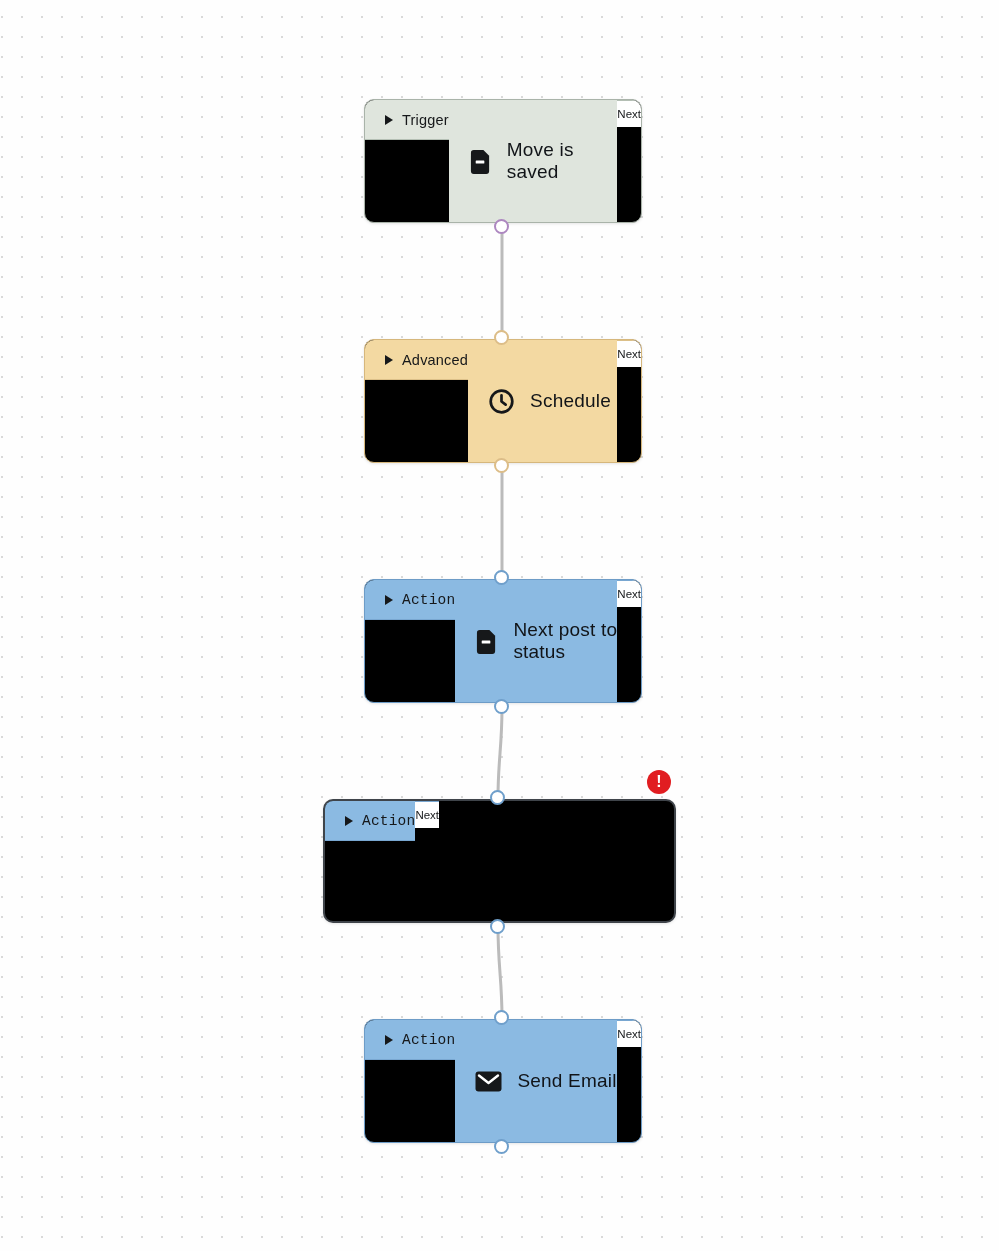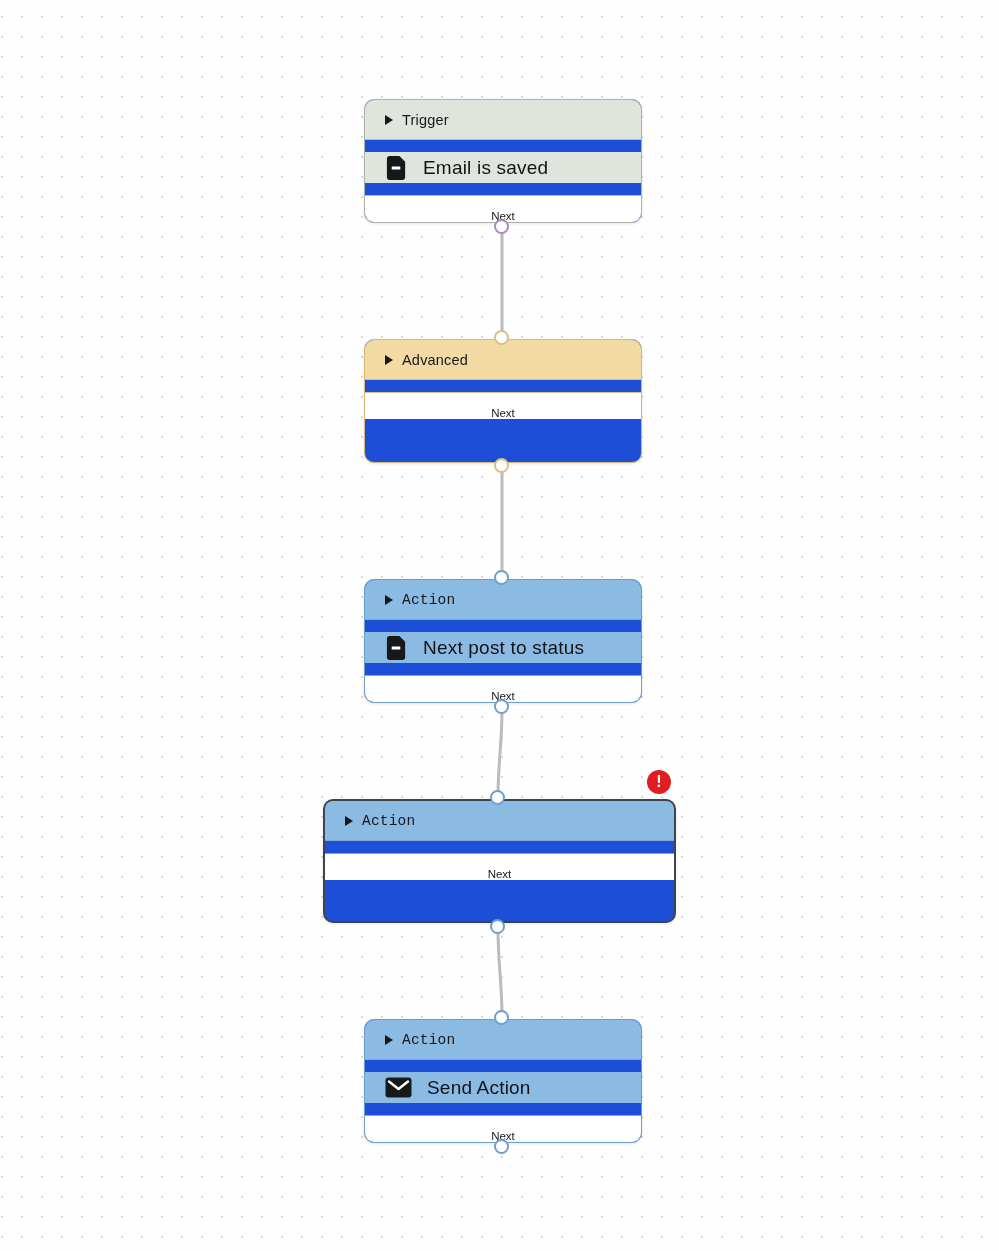--- a/index.html
+++ b/index.html
@@ -12,39 +12,39 @@
     position:absolute;inset:0;
     background-image:radial-gradient(circle,#d9d9d9 1.2px,rgba(0,0,0,0) 1.3px);
     background-size:20px 20px;
     background-position:-8px 7px;
   }
   svg.wires{position:absolute;left:0;top:0;z-index:1;}
   svg.wires path{stroke:#bbbbbb;stroke-width:3;fill:none;stroke-linecap:round;}
 
   .node{
     position:absolute;z-index:2;border-radius:10px;overflow:hidden;
-    background:#1d4ed8;box-shadow:0 1px 3px rgba(0,0,0,0.10);
-    display:flex;flex-direction:column;box-sizing:border-box;gap:12px;
+    background:#000000;box-shadow:0 1px 3px rgba(0,0,0,0.10);
+    display:flex;flex-direction:row;box-sizing:border-box;
   }
   .node-header{
     height:40px;display:flex;align-items:center;padding:0 0 0 20px;gap:9px;
     box-sizing:border-box;flex:0 0 auto;
   }
   .caret{
     width:0;height:0;border-left:8px solid #16181a;
     border-top:5px solid transparent;border-bottom:5px solid transparent;
     flex:0 0 auto;
   }
   .node-header-label{font-size:14.5px;color:#16181a;letter-spacing:.2px;}
   .node-body{
     flex:1 1 auto;display:flex;align-items:center;padding:0 0 0 20px;gap:15px;
   }
   .node-title{font-size:19px;color:#111418;letter-spacing:.2px;}
   .node-footer{
-    height:26px;background:#ffffff;display:flex;align-items:flex-end;justify-content:center;
+    height:26px;background:#ffffff;display:flex;align-items:center;justify-content:center;
     flex:0 0 auto;
   }
   .node-footer-label{font-size:11.5px;color:#16181a;}
   .icon-wrap{flex:0 0 auto;display:flex;align-items:center;}
 
   
   .theme-trigger{border:1.5px solid #a9b3a9;}
   .theme-trigger .node-header,.theme-trigger .node-body{background:#dfe5dd;}
   .theme-trigger .node-header{border-bottom:1px solid #b4bfb4;}
   .theme-trigger .node-footer{border-top:1px solid #b4bfb4;}
@@ -92,31 +92,40 @@
     <span class="caret"></span>
     <span class="node-header-label">Trigger</span>
   </div>
   <div class="node-body">
     <span class="icon-wrap">
       <svg width="23" height="25" viewBox="0 0 24 26">
         <path d="M5 1 h10 l6 6 v16 a3 3 0 0 1 -3 3 h-13 a3 3 0 0 1 -3 -3 v-19 a3 3 0 0 1 3 -3 z" fill="#16181a"></path>
         <rect x="7" y="12" width="9" height="3.2" rx="0.6" fill="#ffffff"></rect>
       </svg>
     </span>
-    <span class="node-title">Email is saved</span>
+    <span class="node-title">Move is saved</span>
   </div>
   <div class="node-footer">
     <span class="node-footer-label">Next</span>
   </div>
 </div>
 
 <div class="node theme-advanced" style="left:364px;top:339px;width:278px;height:124px;">
   <div class="node-header">
     <span class="caret"></span>
     <span class="node-header-label">Advanced</span>
+  </div>
+  <div class="node-body">
+    <span class="icon-wrap">
+      <svg width="27" height="27" viewBox="0 0 26 26" fill="none" stroke="#16181a" stroke-width="2.6">
+        <circle cx="13" cy="13" r="10.4"></circle>
+        <path d="M13 7 V13 L17 16" stroke-linecap="round" stroke-linejoin="round"></path>
+      </svg>
+    </span>
+    <span class="node-title">Schedule</span>
   </div>
   <div class="node-footer">
     <span class="node-footer-label">Next</span>
   </div>
 </div>
 
 <div class="node theme-action" style="left:364px;top:579px;width:278px;height:124px;">
   <div class="node-header">
     <span class="caret"></span>
     <span class="node-header-label">Action</span>
@@ -153,21 +162,21 @@
     <span class="caret"></span>
     <span class="node-header-label">Action</span>
   </div>
   <div class="node-body">
     <span class="icon-wrap">
       <svg width="27" height="21" viewBox="0 0 27 21">
         <rect x="0.5" y="0.5" width="26" height="20" rx="3" fill="#16181a"></rect>
         <path d="M4 4.5 L13.5 12 L23 4.5" stroke="#ffffff" stroke-width="2.4" fill="none" stroke-linecap="round" stroke-linejoin="round"></path>
       </svg>
     </span>
-    <span class="node-title">Send Action</span>
+    <span class="node-title">Send Email</span>
   </div>
   <div class="node-footer">
     <span class="node-footer-label">Next</span>
   </div>
 </div>
 
 <div class="port port-trigger" style="left:494px;top:219px;"></div>
 <div class="port port-advanced" style="left:494px;top:330px;"></div>
 <div class="port port-advanced" style="left:494px;top:458px;"></div>
 <div class="port port-action" style="left:494px;top:570px;"></div>

